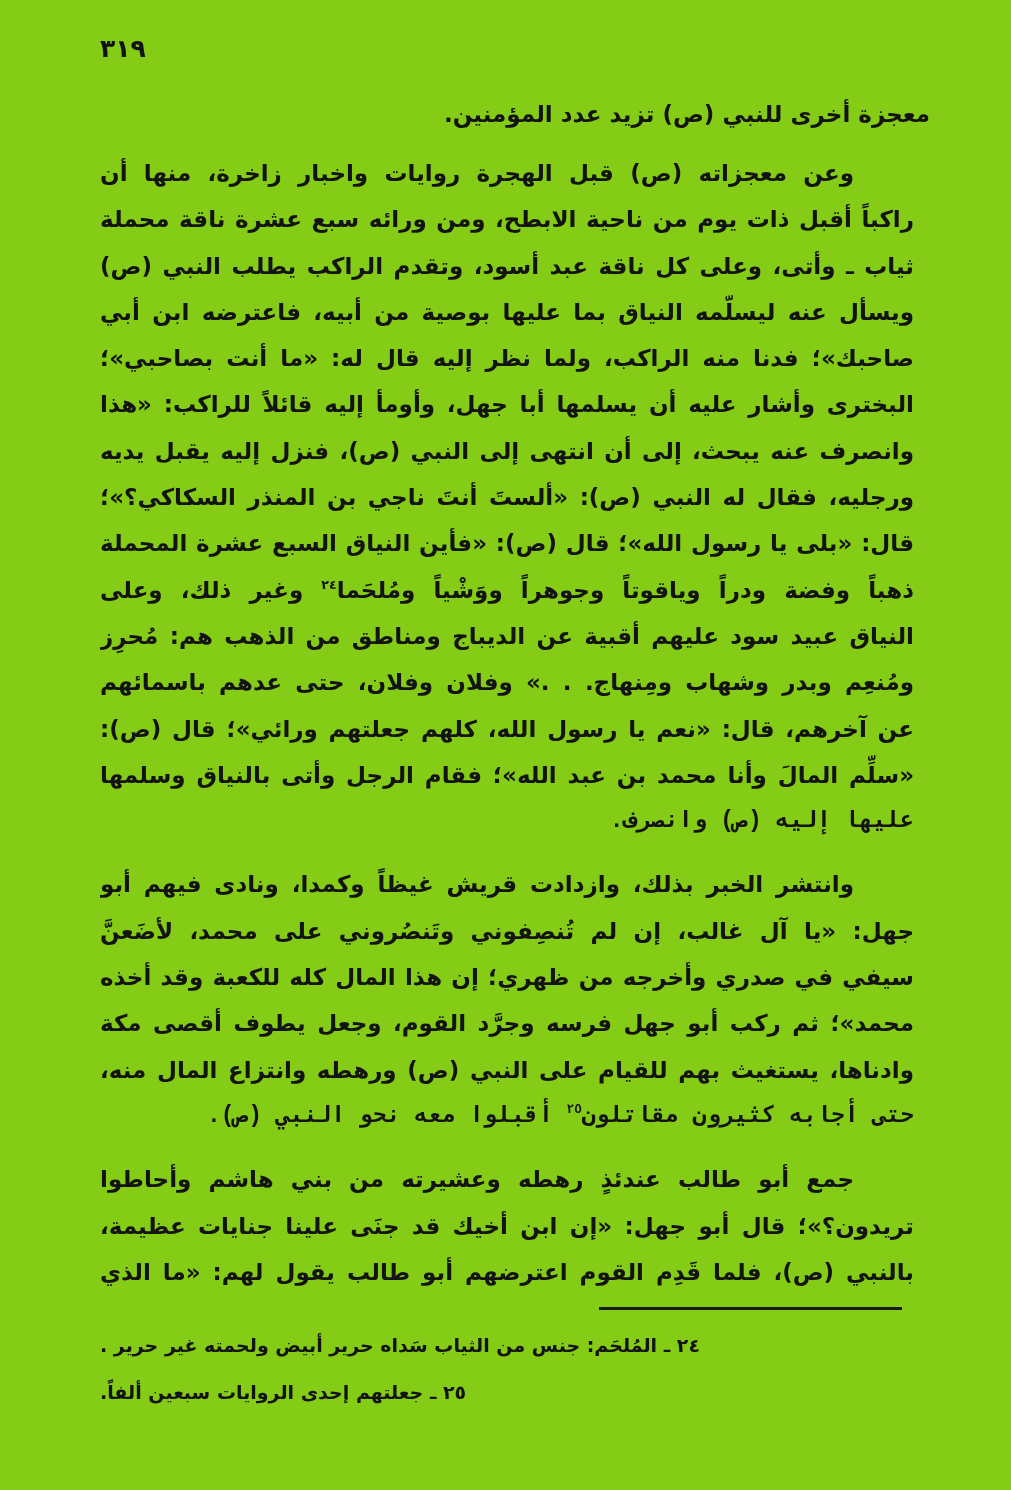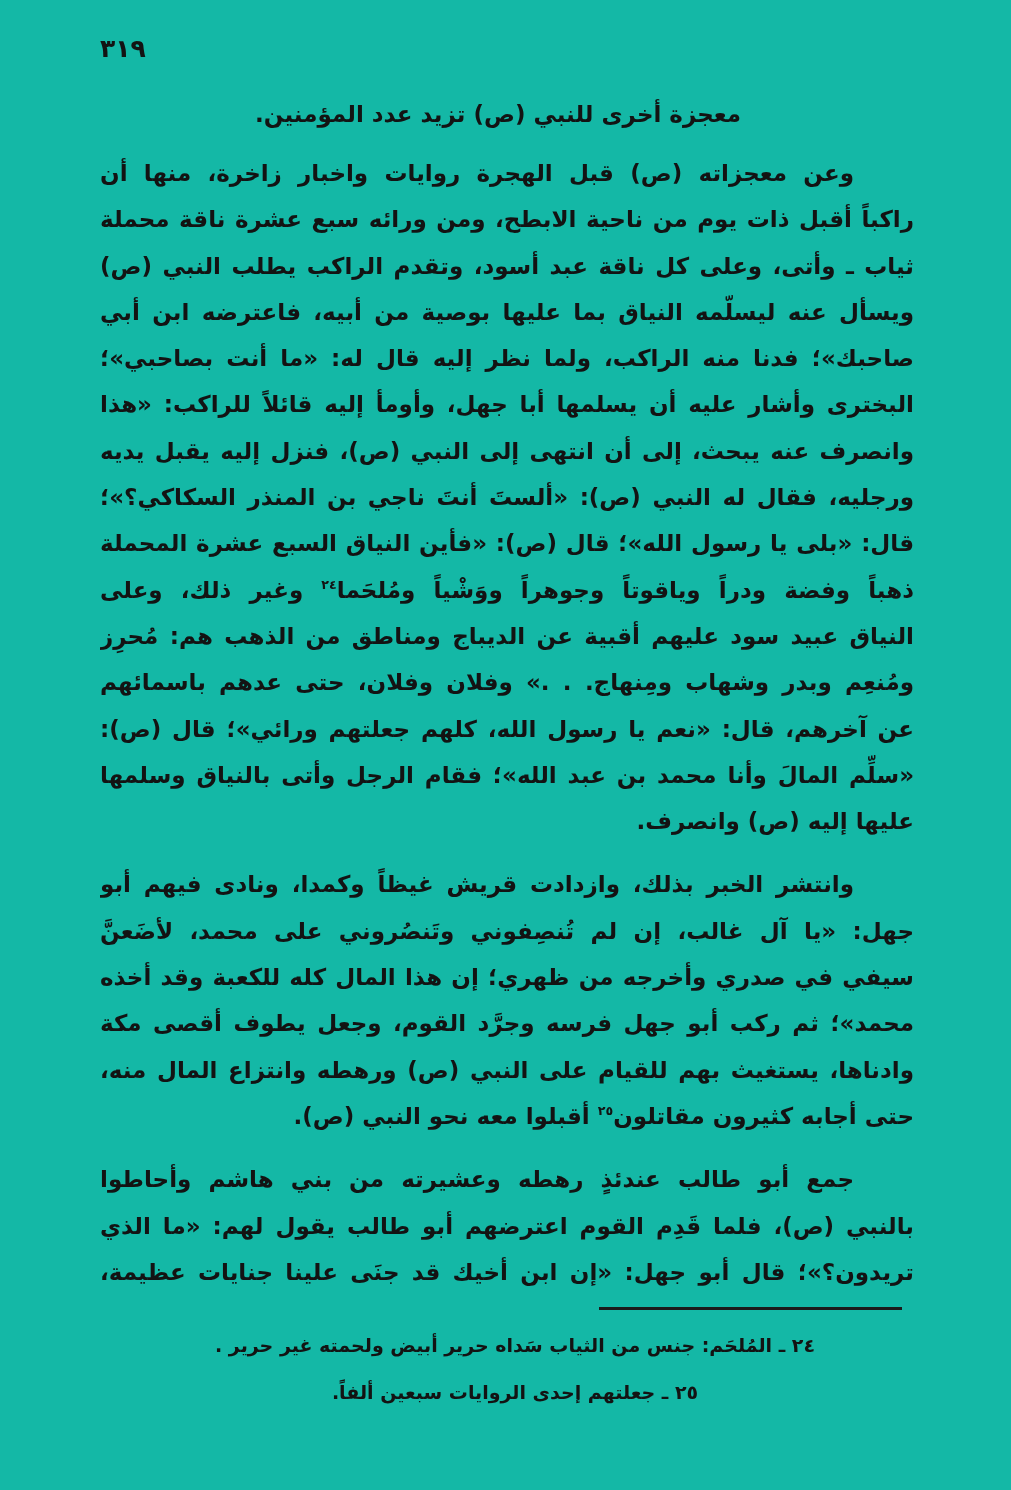--- a/index.html
+++ b/index.html
@@ -4,40 +4,39 @@
 <style>
   html, body {
     margin: 0;
     padding: 0;
     background: #ffffff;
   }
   .page {
     position: relative;
     width: 1011px;
     height: 1490px;
-    background: #14b8a6;
+    background: #84cc16;
     color: #131313;
     font-family: "DejaVu Sans", sans-serif;
     overflow: hidden;
   }
   .page-number {
     position: absolute;
     top: 34px;
     left: 100px;
     font-size: 25px;
     font-weight: 700;
     letter-spacing: 2px;
   }
   .heading {
     position: absolute;
     top: 101px;
-    right: 98px;
+    right: 81px;
     width: 830px;
     direction: rtl;
-    text-align: center;
     font-size: 23px;
     font-weight: 700;
   }
   .body-text {
     position: absolute;
     top: 150px;
     right: 81px;
     width: 830px;
     direction: rtl;
     font-size: 23px;
@@ -45,21 +44,21 @@
   }
   .para { margin: 0 16px 17px 0; }
   .para .line {
     line-height: 46.3px;
     height: 46.3px;
     text-align: justify;
     text-align-last: justify;
     overflow: hidden;
   }
   .para .line.first { padding-right: 60px; }
-  .para.ends .line.last { text-align-last: right; }
+  .para.ends .line.last { text-align-last: right; font-family: Liberation Mono, monospace; }
   .line sup {
     font-size: 0.55em;
     vertical-align: super;
     line-height: 0;
     font-weight: 700;
   }
   .fn-sep {
     position: absolute;
     top: 1307px;
     right: 109px;
@@ -71,21 +70,21 @@
     position: absolute;
     top: 1322px;
     right: 81px;
     width: 830px;
     direction: rtl;
     font-size: 19px;
     font-weight: 700;
   }
   .footnote {
     line-height: 47px;
-    text-align: center;
+    text-align: left;
   }
 </style>
 </head>
 <body>
 
 <div class="page">
   <div class="page-number">٣١٩</div>
 
   <div class="heading">معجزة أخرى للنبي (ص) تزيد عدد المؤمنين.</div>
 
@@ -110,22 +109,22 @@
       <div class="para ends">
         <div class="line first">وانتشر الخبر بذلك، وازدادت قريش غيظاً وكمدا، ونادى فيهم أبو</div>
         <div class="line">جهل: «يا آل غالب، إن لم تُنصِفوني وتَنصُروني على محمد، لأضَعنَّ</div>
         <div class="line">سيفي في صدري وأخرجه من ظهري؛ إن هذا المال كله للكعبة وقد أخذه</div>
         <div class="line">محمد»؛ ثم ركب أبو جهل فرسه وجرَّد القوم، وجعل يطوف أقصى مكة</div>
         <div class="line">وادناها، يستغيث بهم للقيام على النبي (ص) ورهطه وانتزاع المال منه،</div>
         <div class="line last">حتى أجابه كثيرون مقاتلون<sup>٢٥</sup> أقبلوا معه نحو النبي (ص).</div>
       </div>
       <div class="para">
         <div class="line first">جمع أبو طالب عندئذٍ رهطه وعشيرته من بني هاشم وأحاطوا</div>
+        <div class="line last">تريدون؟»؛ قال أبو جهل: «إن ابن أخيك قد جنَى علينا جنايات عظيمة،</div>
         <div class="line">بالنبي (ص)، فلما قَدِم القوم اعترضهم أبو طالب يقول لهم: «ما الذي</div>
-        <div class="line last">تريدون؟»؛ قال أبو جهل: «إن ابن أخيك قد جنَى علينا جنايات عظيمة،</div>
       </div>
     </div>
 
   <div class="fn-sep"></div>
 
   <div class="footnotes">
       <div class="footnote">٢٤ ـ المُلحَم: جنس من الثياب سَداه حرير أبيض ولحمته غير حرير .</div>
       <div class="footnote">٢٥ ـ جعلتهم إحدى الروايات سبعين ألفاً.</div>
     </div>
 </div>

